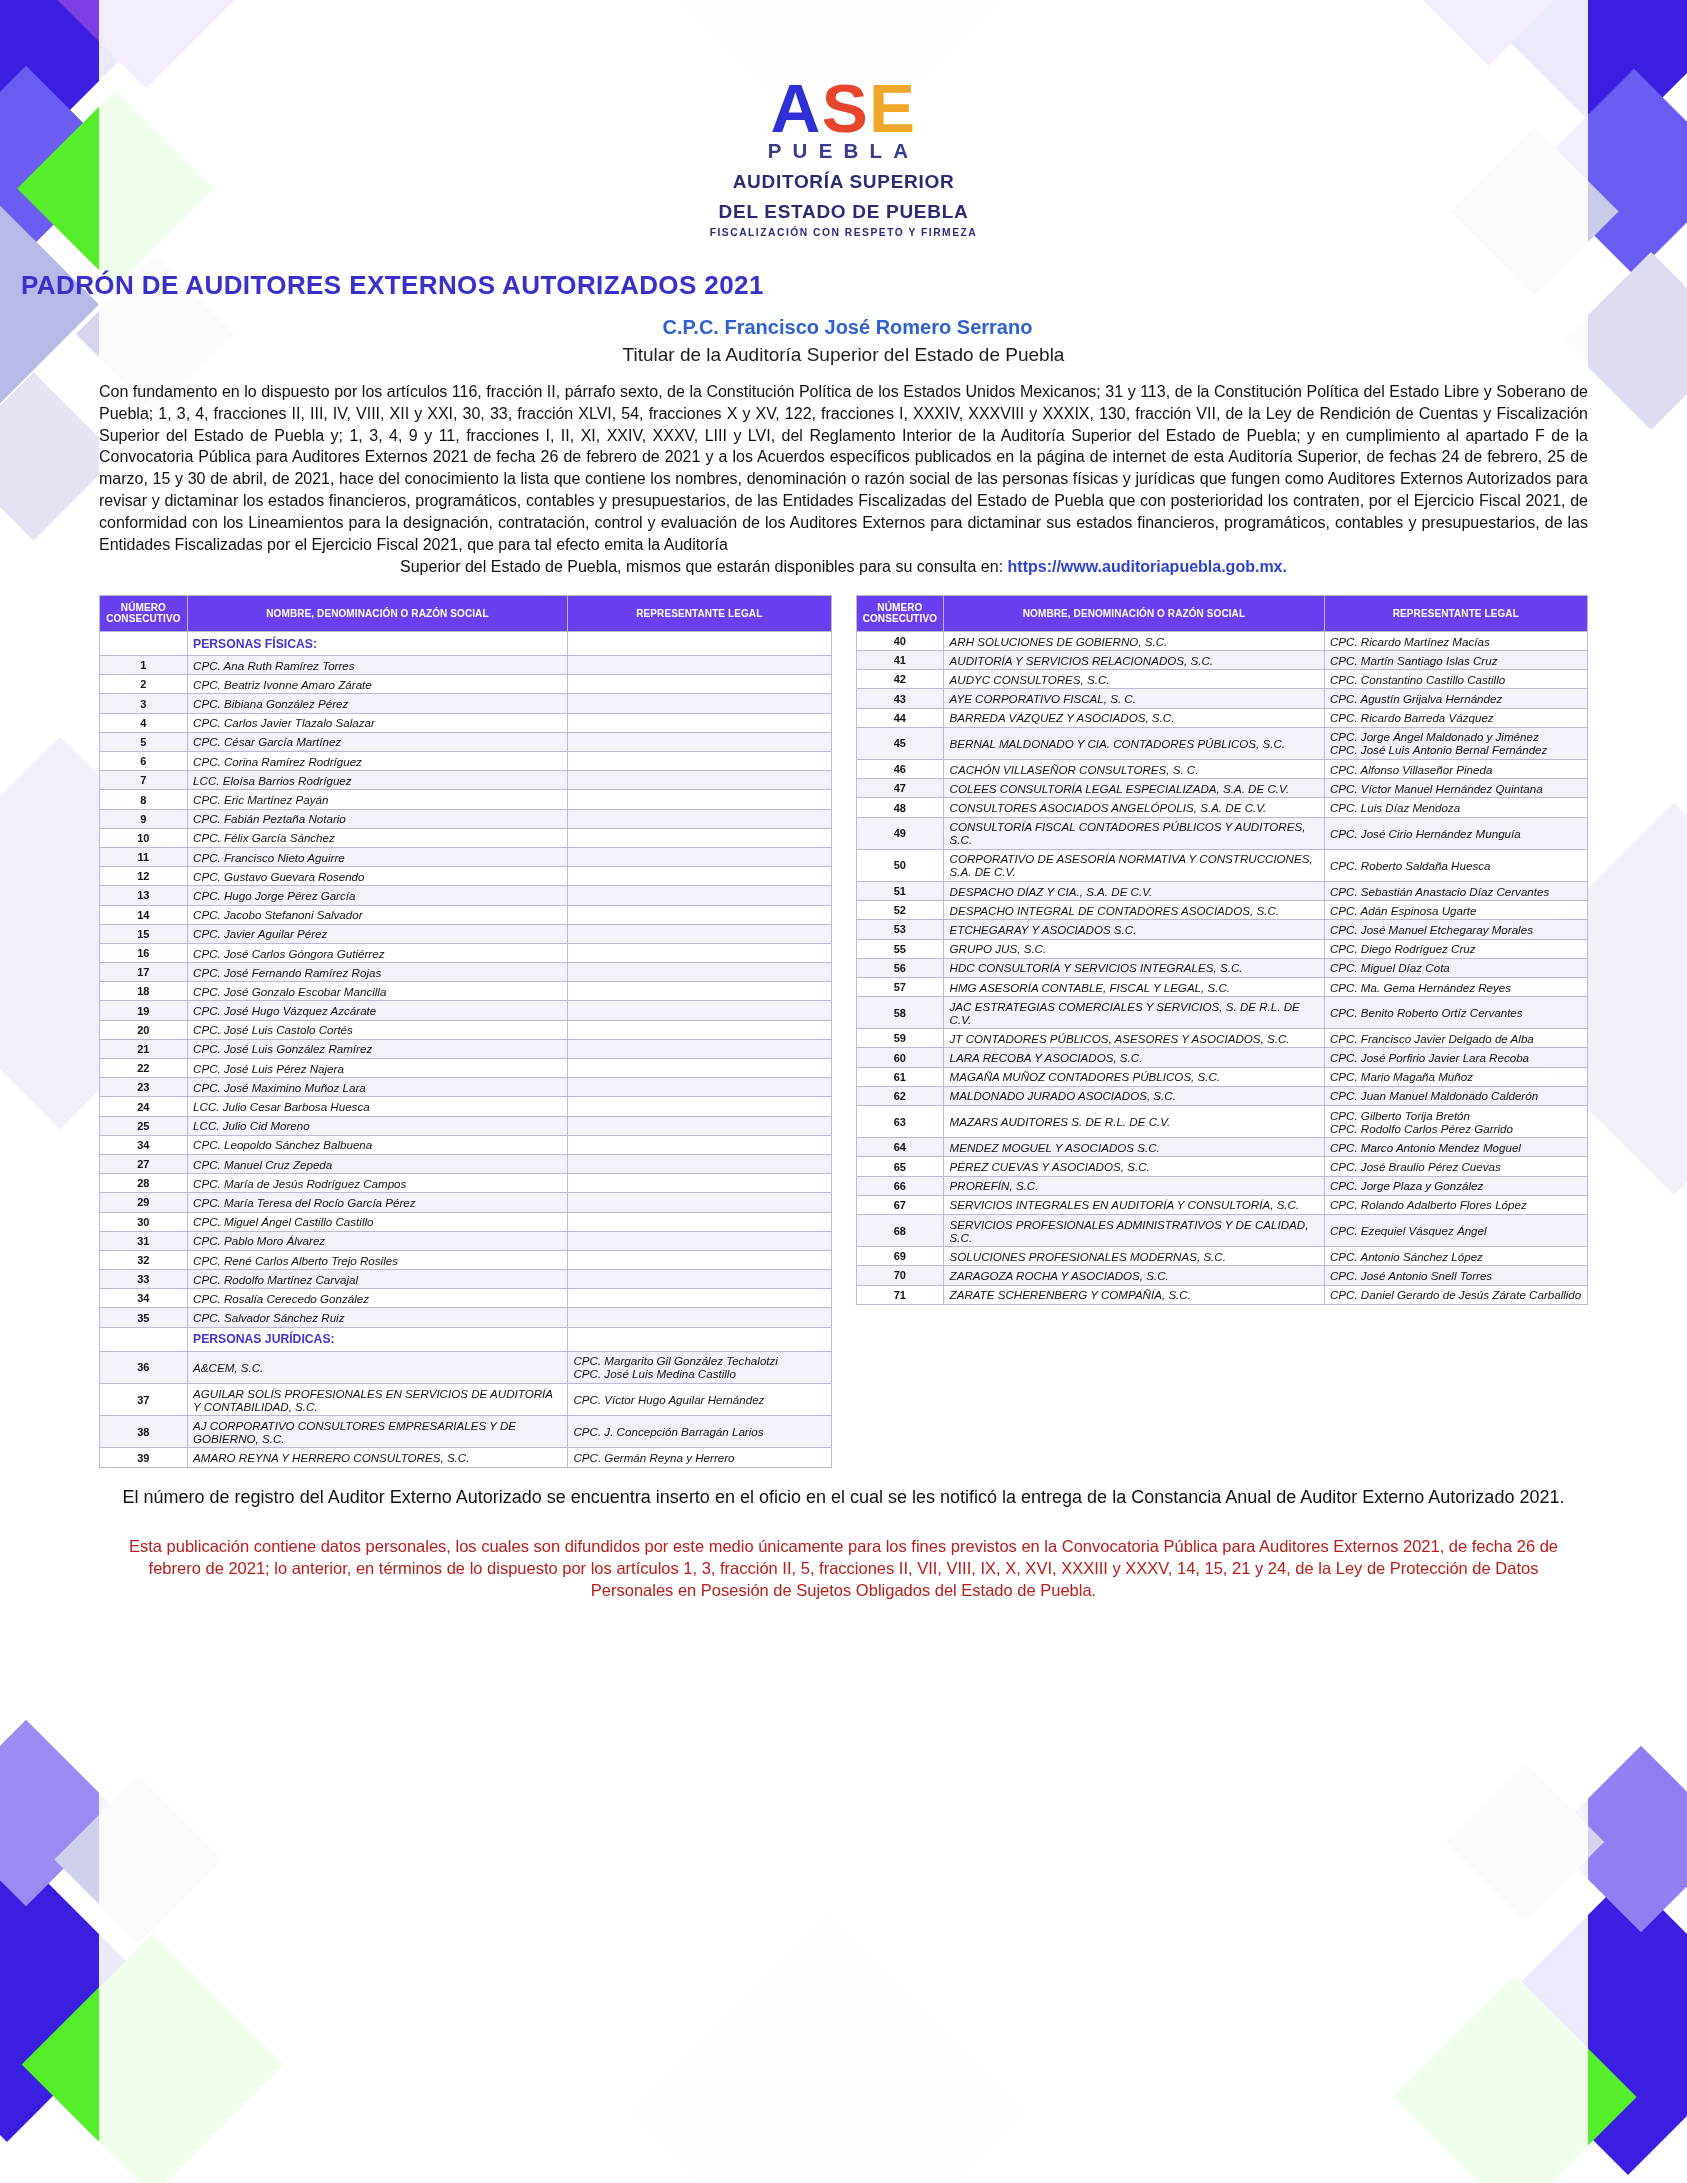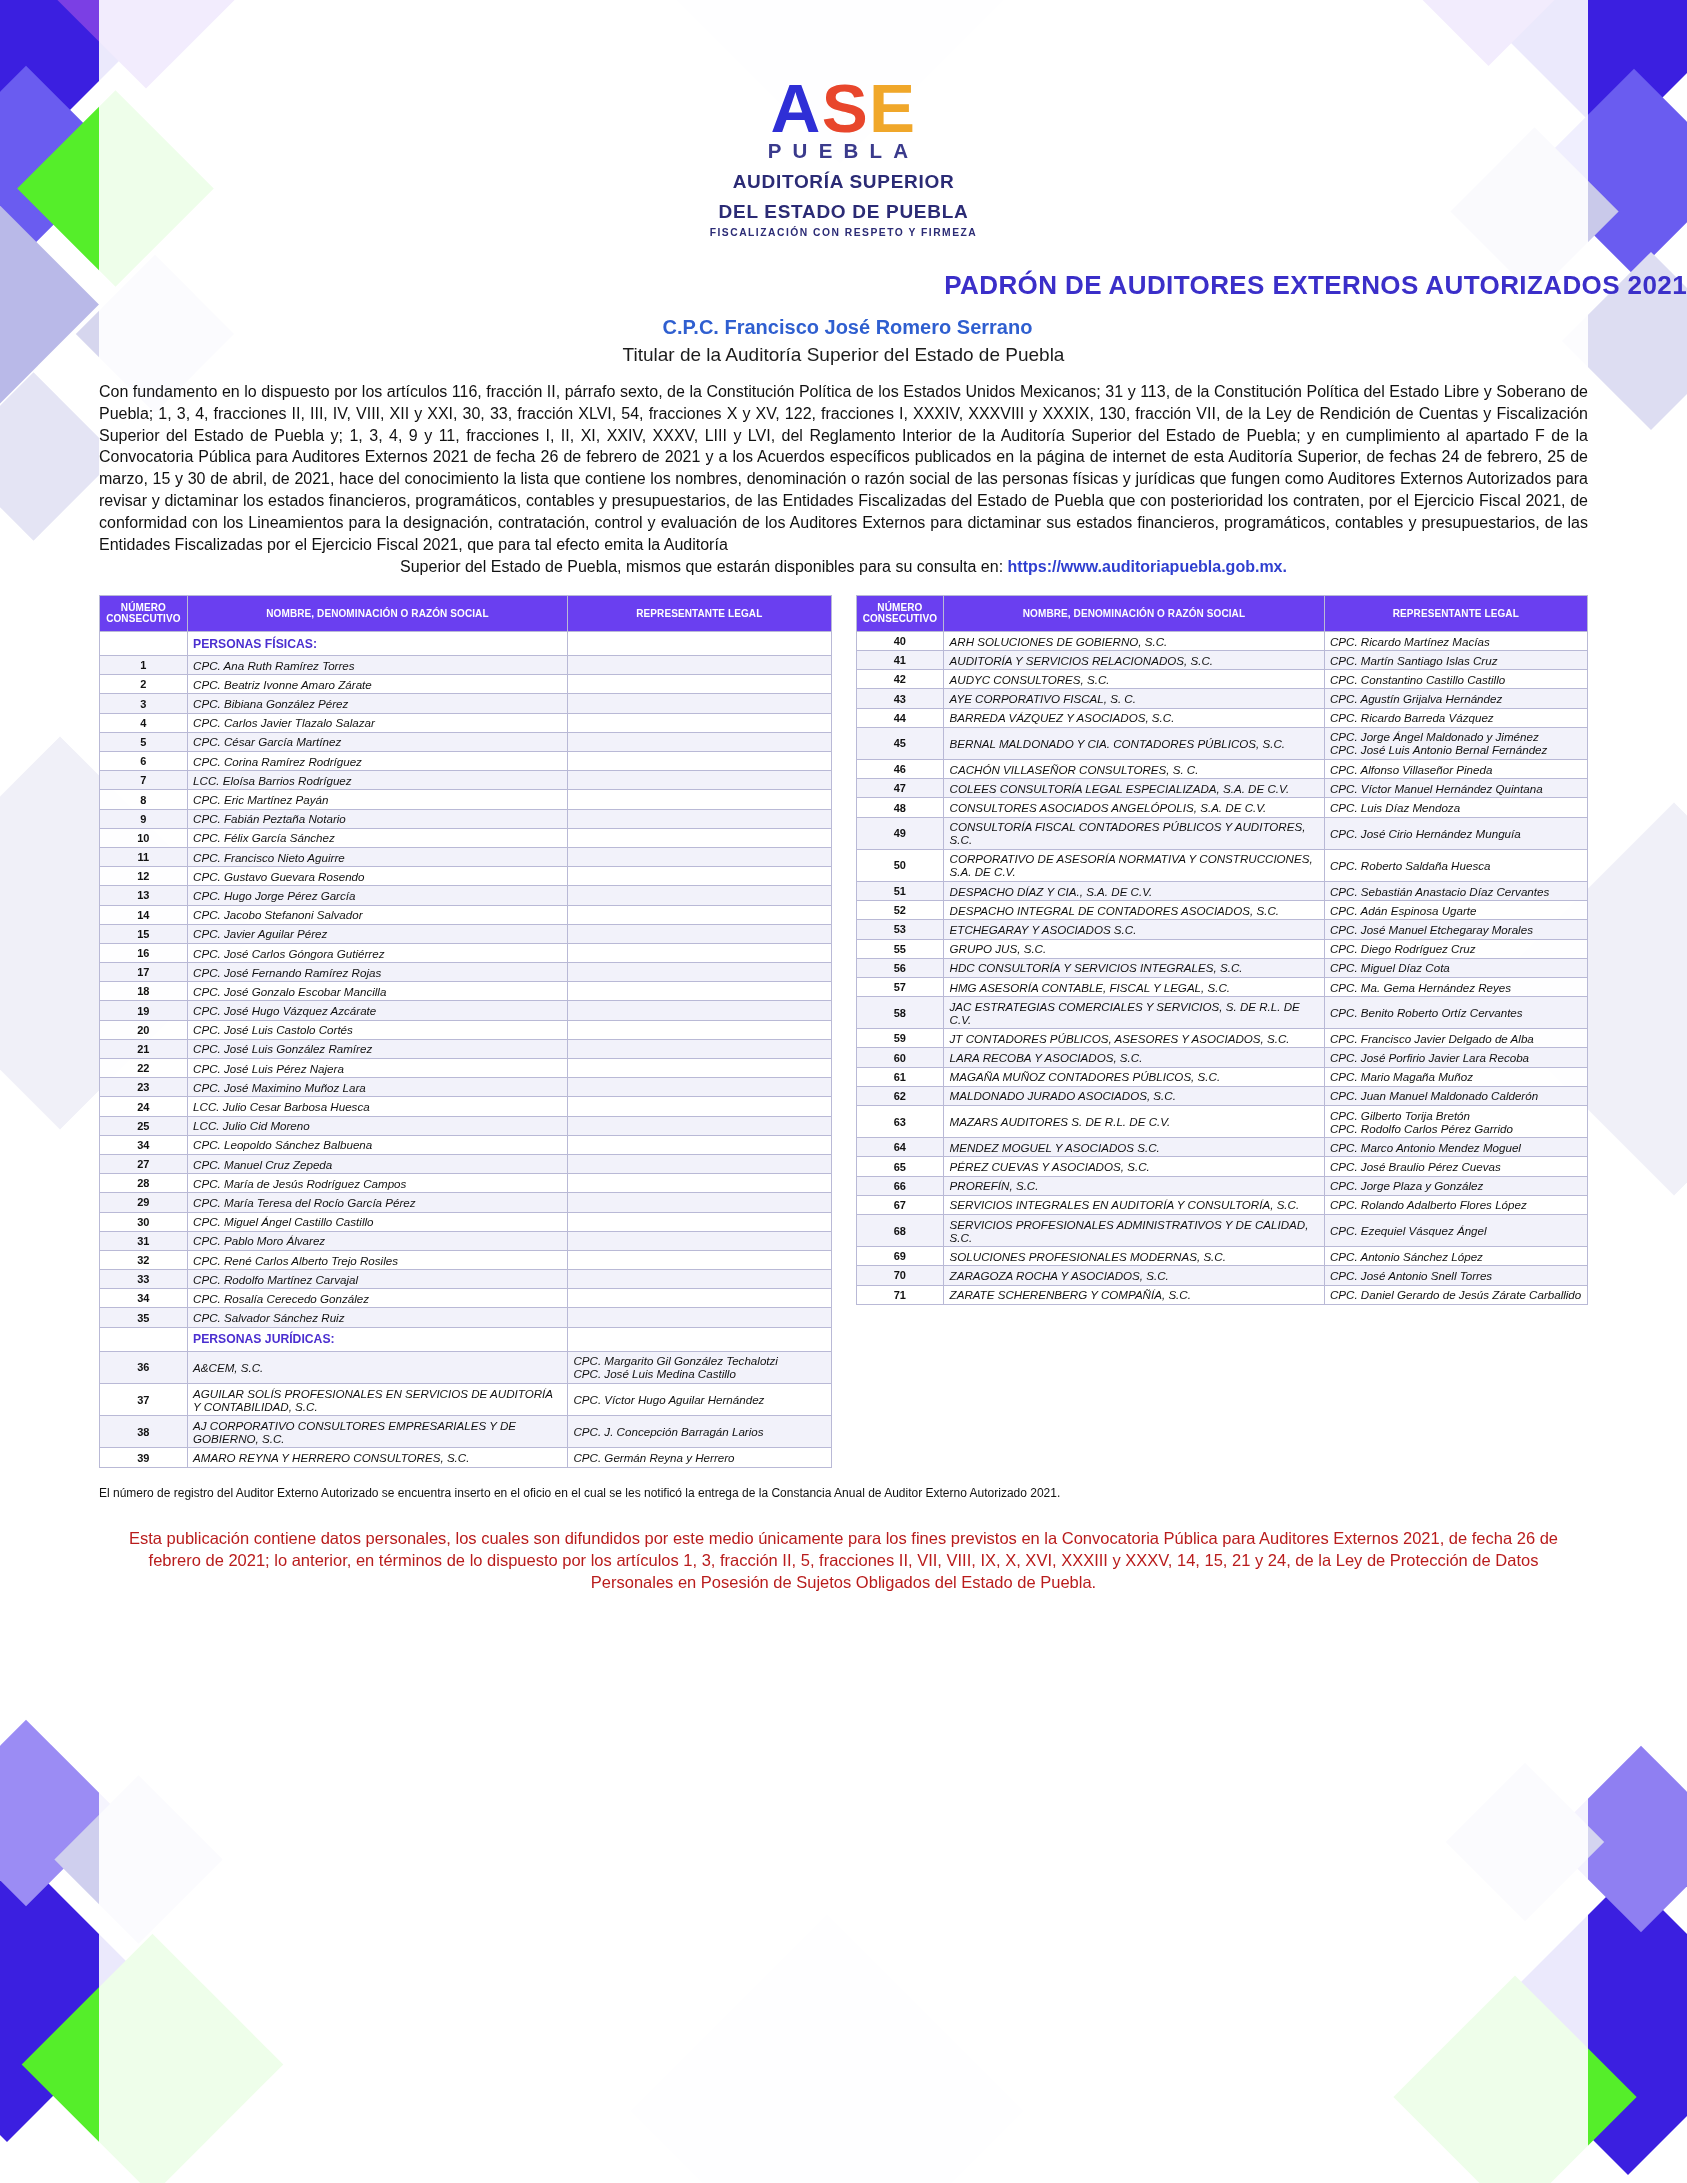--- a/index.html
+++ b/index.html
@@ -23,21 +23,21 @@
   
   .logo-wrap { width:100%; text-align:center; padding-top:46px; }
   .ase { font-size:69px; font-weight:bold; letter-spacing:1.3px; line-height:1; font-family:"Liberation Sans", sans-serif;}
   .ase .a { color:#2f2fd6; }
   .ase .s { color:#e8462c; }
   .ase .e { color:#f0a72a; }
   .puebla { font-size:20.5px; font-weight:bold; letter-spacing:11.2px; color:#3a3a8c; margin-top:-4px; }
   .logo-line { font-size:19px; font-weight:bold; color:#2b2b75; letter-spacing:0.7px; line-height:1.15; margin-top:8px;}
   .logo-sub { font-size:10.3px; font-weight:bold; color:#2b2b75; letter-spacing:1.5px; margin-top:4.6px;}
 
-  .title { text-align:right; color:#3b2fc9; font-size:26px; font-weight:bold; letter-spacing:0.4px; margin-top:32px; }
+  .title { text-align:left; color:#3b2fc9; font-size:26px; font-weight:bold; letter-spacing:0.4px; margin-top:32px;padding-left:21px; }
   .subtitle { text-align:center; color:#2f5fd0; font-size:20px; font-weight:bold; margin-top:14.6px;padding-left:8px;}
   .subtitle2 { text-align:center; color:#1c1c1c; font-size:19px; margin-top:5.3px;}
 
   .body-text {
     margin:14.6px 99px 0 99px;
     font-size:16px;
     line-height:1.37;
     text-align:justify;
     color:#111;
   }
@@ -62,21 +62,21 @@
   .c-num { width:12%; }
   .c-name { width:52%; }
   .c-rep { width:36%; }
   tbody td { font-size:11.6px; padding:2.6px 5.3px; font-style:italic; color:#111; }
   tbody td.num { text-align:center; font-style:normal; font-weight:bold; font-size:11px; }
   tbody tr.section td { font-weight:bold; font-style:normal; color:#4b2fd0; font-size:12.2px; padding:4.6px 5.3px; }
   tbody td.rep { font-style:italic; }
   tbody tr:nth-child(even) { background:#f2f2fa; }
   tbody tr.section { background:#ffffff !important; }
 
-  .footer1 { margin:18.5px 99px 0 99px; text-align:left; font-size:12px; line-height:1.32; color:#111; }
+  .footer1 { margin:18.5px 99px 0 99px; text-align:center; font-size:18px; line-height:1.32; color:#111; }
   .footer2 { margin:26.5px 126px 0 126px; text-align:center; font-size:16.5px; line-height:1.32; color:#b91c1c; }
 </style>
 </head>
 <body>
 
 <div class="bg">
   <div class="dia" style="left:-79px;top:-79px;width:198px;height:198px;background:#3b1fe0;"></div>
   <div class="dia" style="left:60px;top:-119px;width:172px;height:172px;background:#7b3fe4;"></div>
   <div class="dia" style="left:-40px;top:93px;width:132px;height:132px;background:#6a5cf0;"></div>
   <div class="dia" style="left:46px;top:119px;width:139px;height:139px;background:#55ee2a;"></div>

